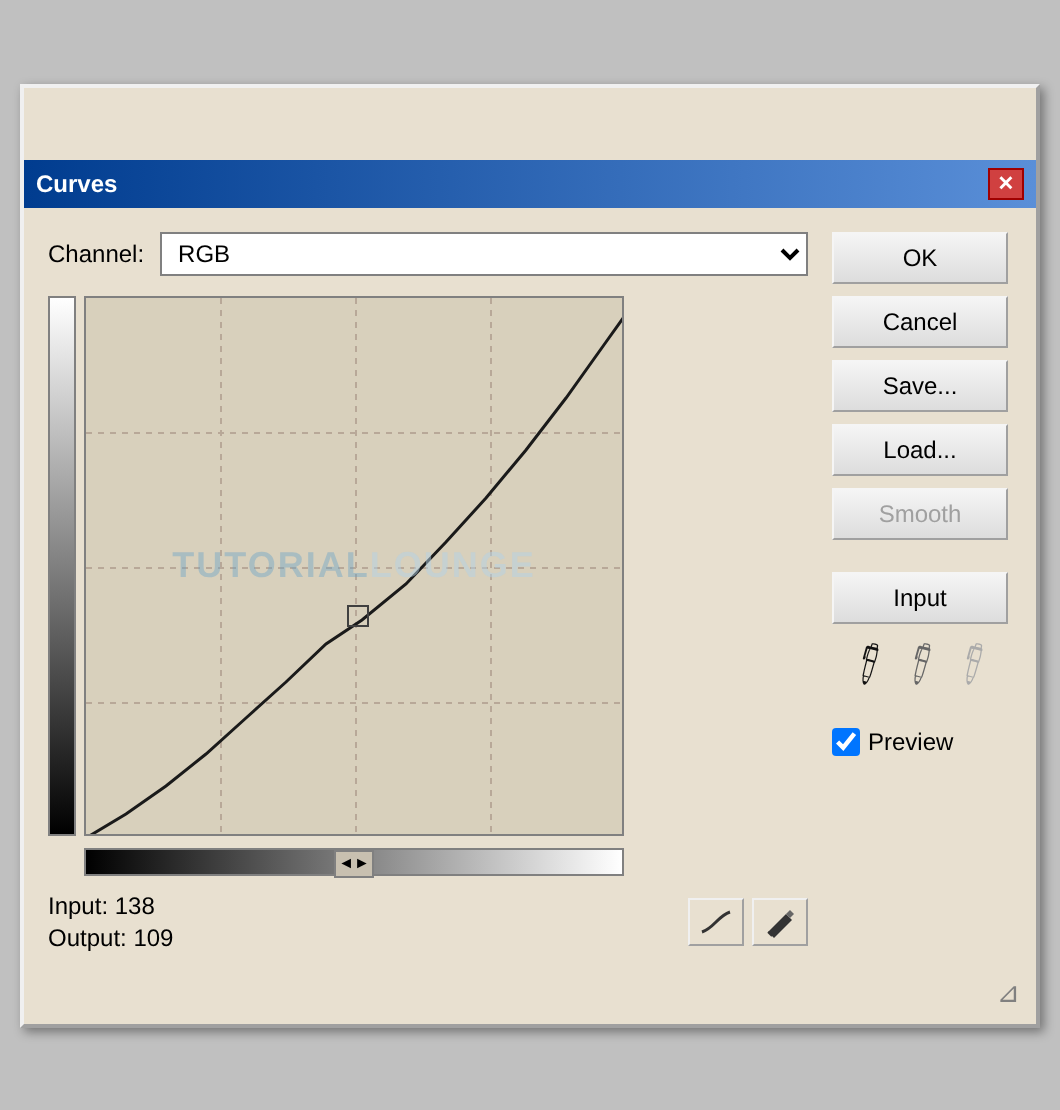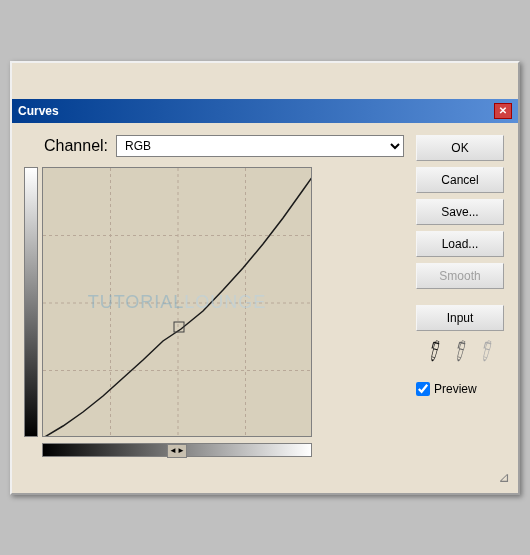--- a/index.html
+++ b/index.html
@@ -56,22 +56,21 @@
     .left-panel {
       flex: 1;
     }
     .channel-row {
       display: flex;
       align-items: center;
       margin-bottom: 10px;
       gap: 8px;
     }
     .channel-label {
-      font-size: 16px;
-      margin-left: 20px;
+      font-size: 12px;
     }
     .channel-select {
       flex: 1;
       height: 22px;
       background: white;
       border: 1px solid #808080;
       font-size: 12px;
       padding: 1px 4px;
       appearance: auto;
     }
@@ -96,21 +95,21 @@
       border: 1px solid #808080;
       position: relative;
       overflow: hidden;
     }
     .watermark {
       position: absolute;
       top: 50%;
       left: 50%;
       transform: translate(-50%, -50%);
       font-size: 18px;
-      font-weight: normal;
+      font-weight: bold;
       color: rgba(100, 160, 200, 0.4);
       white-space: nowrap;
       pointer-events: none;
       letter-spacing: 1px;
     }
     .watermark span.highlight {
       color: rgba(180, 210, 230, 0.5);
     }
     .gradient-bar-horizontal {
       width: 270px;
@@ -273,20 +272,46 @@
               <span>TUTORIAL</span><span class="highlight">LOUNGE</span>
             </div>
           </div>
           <div style="display:flex; align-items:center; gap:3px; margin-top:3px;">
             <div class="gradient-bar-horizontal">
               <div class="gradient-scroll">◄►</div>
             </div>
           </div>
         </div>
       </div>
+      <div class="io-row">
+        <div class="io-values">
+          <div class="io-line">
+            <span>Input:</span>
+            <span>138</span>
+          </div>
+          <div class="io-line">
+            <span>Output:</span>
+            <span>109</span>
+          </div>
+        </div>
+        <div class="io-icons">
+          <div class="icon-btn">
+            <svg width="18" height="16" viewBox="0 0 18 16">
+              <path d="M2,13 Q5,12 9,8 Q13,4 16,3" fill="none" stroke="#333" stroke-width="1.5"></path>
+            </svg>
+          </div>
+          <div class="icon-btn">
+            <svg width="18" height="16" viewBox="0 0 18 16">
+              <path d="M3,13 L12,4 L15,7 L6,16 Z" fill="#333" stroke="none"></path>
+              <path d="M12,4 L14,2 L16,4 L14,6 Z" fill="#666"></path>
+              <line x1="3" y1="13" x2="5" y2="15" stroke="#333" stroke-width="1"></line>
+            </svg>
+          </div>
+        </div>
+      </div>
     </div>
 
     <div class="right-panel">
       <button class="win-btn">OK</button>
       <button class="win-btn">Cancel</button>
       <button class="win-btn">Save...</button>
       <button class="win-btn">Load...</button>
       <button class="win-btn disabled">Smooth</button>
       <div class="spacer"></div>
       <button class="win-btn">Input</button>

